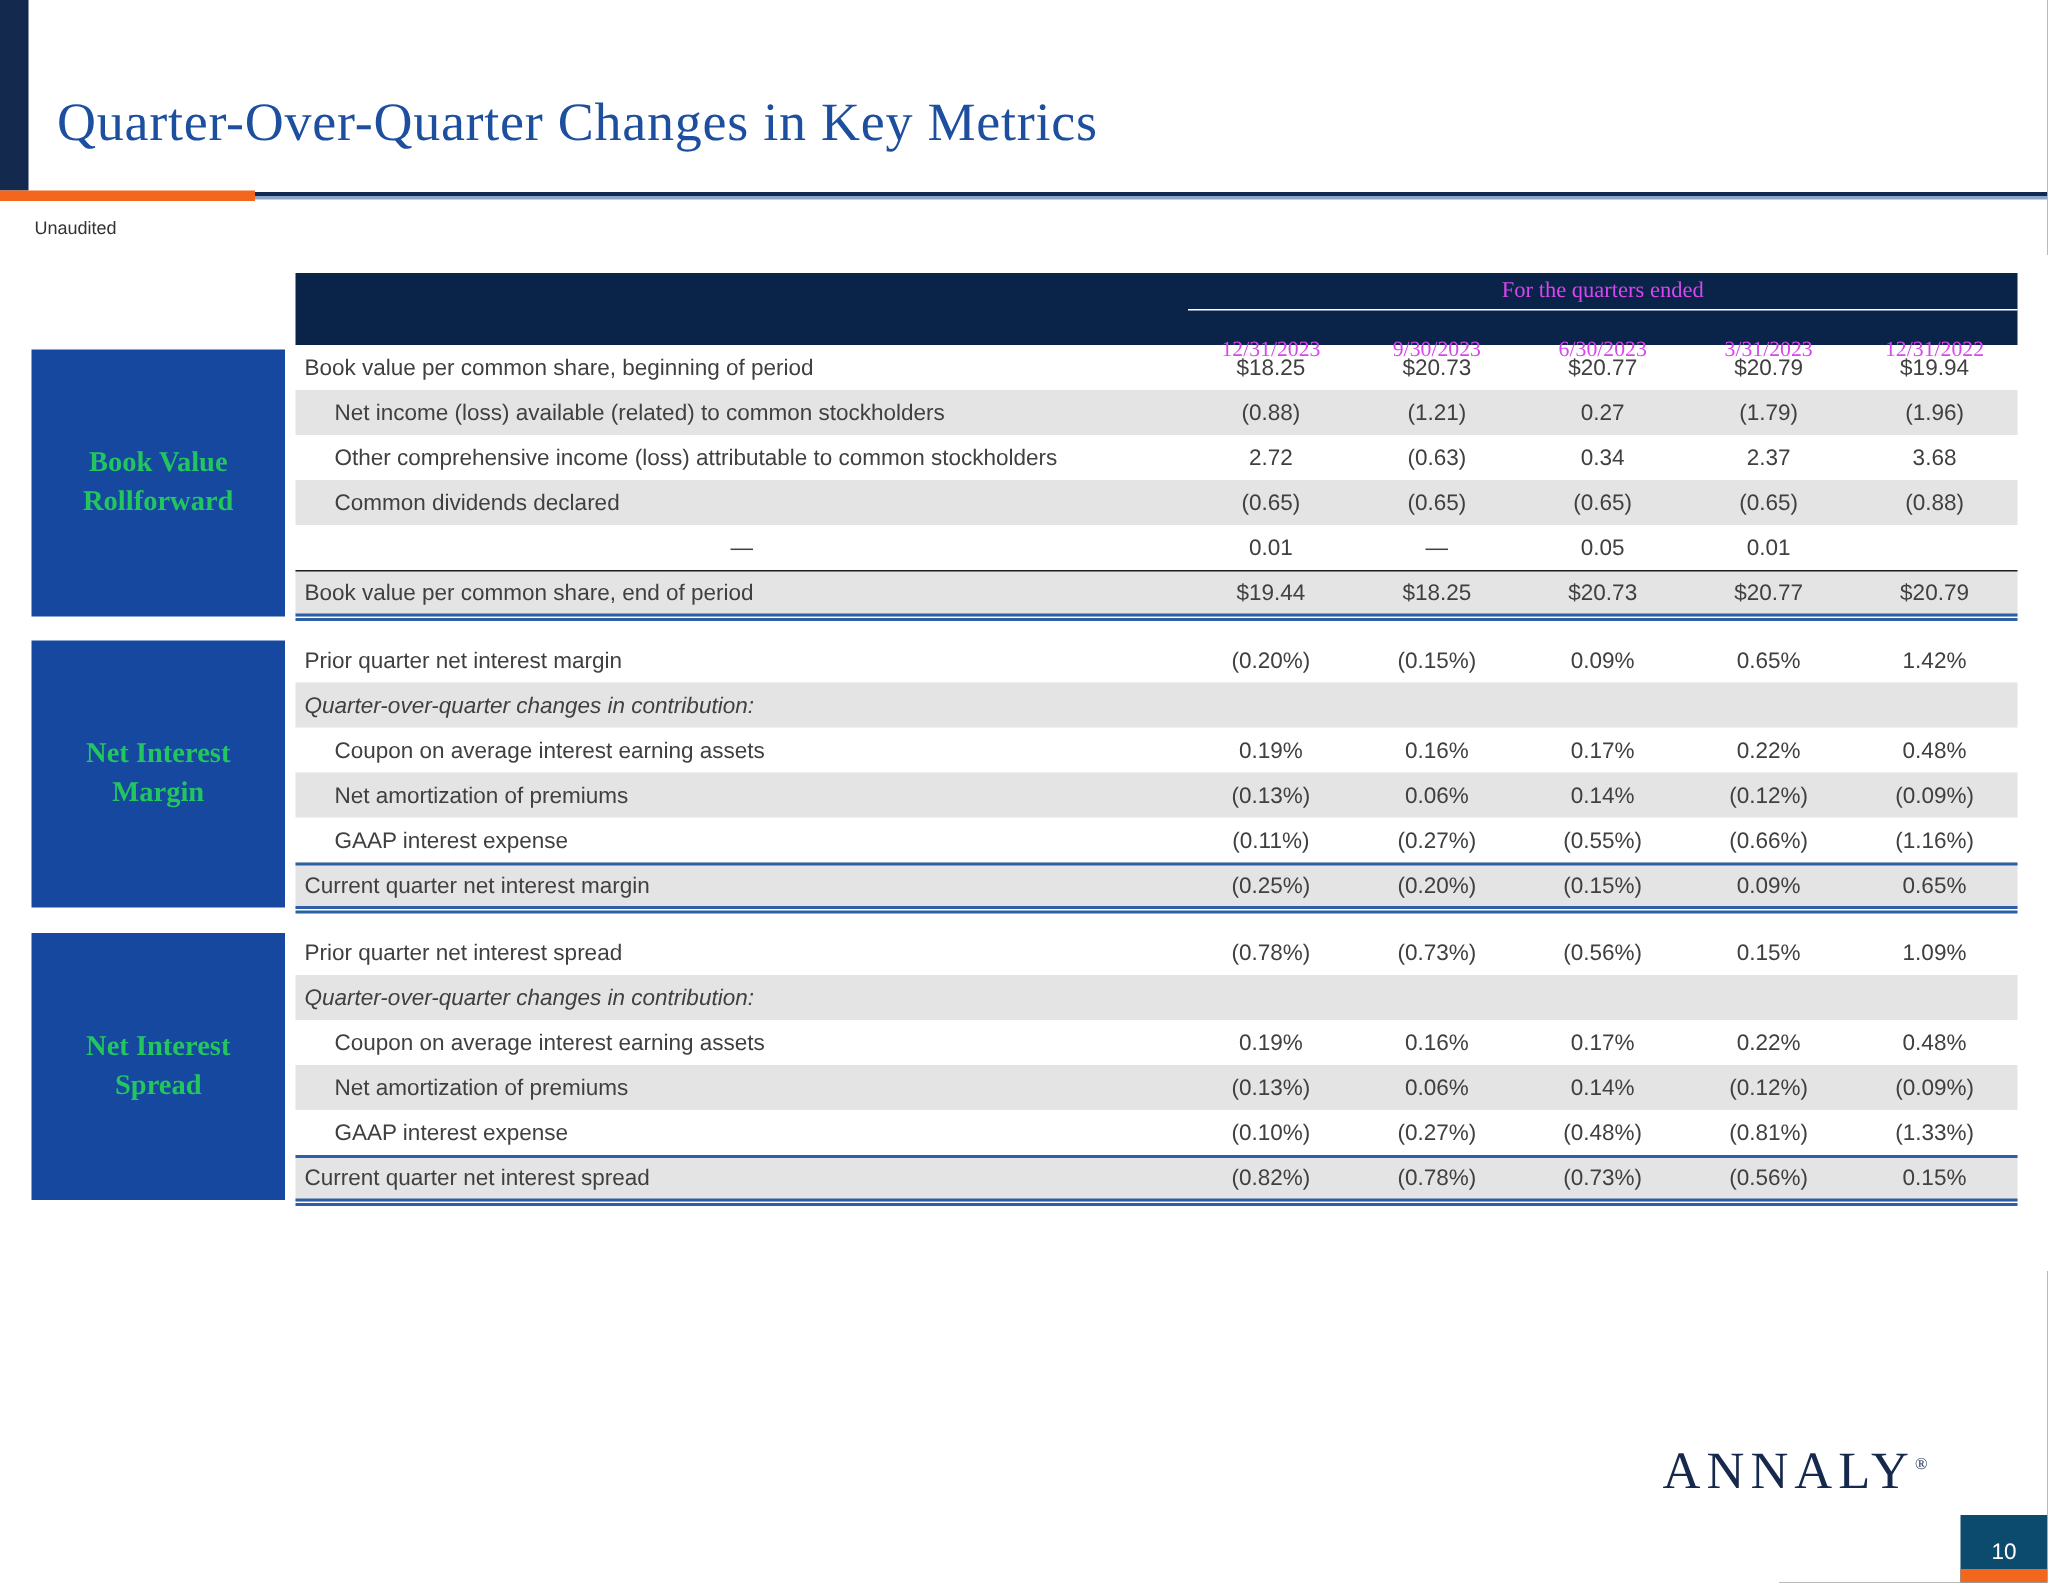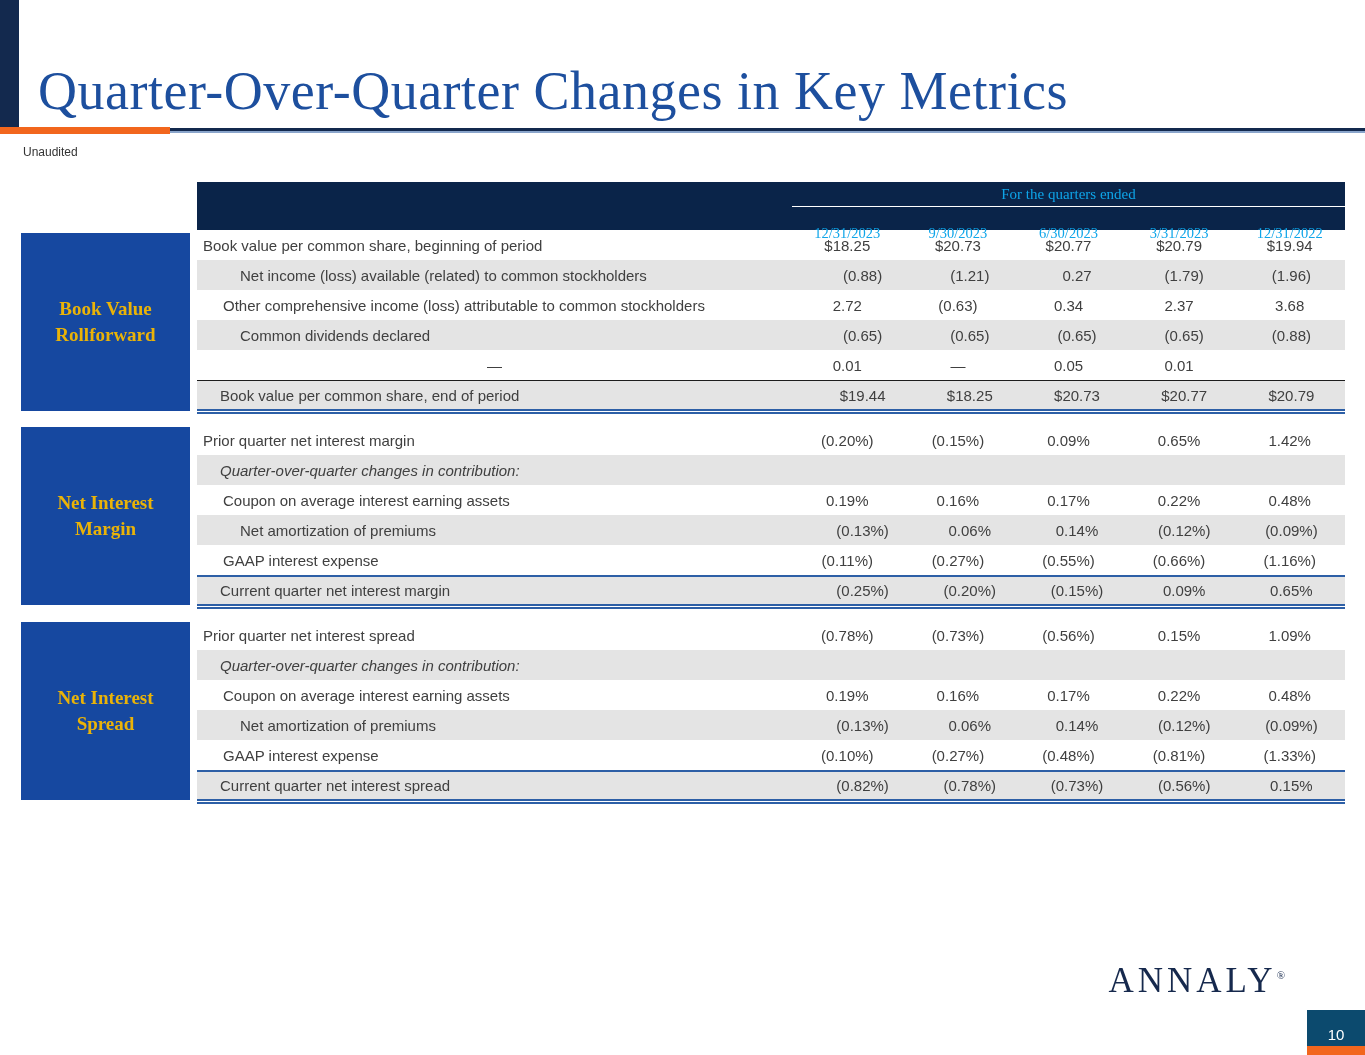--- a/index.html
+++ b/index.html
@@ -18,53 +18,53 @@
     width:1365px;height:1055px;
     background:#ffffff;
     font-family:"Liberation Sans",sans-serif;
     overflow:hidden;
   }
   
   .corner-bar{position:absolute;left:0;top:0;width:19px;height:127px;background:#13294e;}
   .title{
     position:absolute;left:38px;top:60px;width:1200px;
     font-family:"Liberation Serif",serif;font-weight:400;
-    font-size:54px;color:var(--titleBlue);letter-spacing:0.5px;
+    font-size:36px;color:var(--titleBlue);letter-spacing:0.5px;
   }
   .title-rule{position:absolute;left:0;top:127px;width:1365px;height:8px;display:flex;align-items:flex-start;}
   .rule-orange{width:170px;height:7px;background:var(--orange);}
   .rule-navy{flex:1;height:5px;margin-top:1px;background:linear-gradient(to bottom,#13294e 0 3px,#8aa5cb 3px);}
   .unaudited{position:absolute;left:23px;top:145px;font-size:12px;color:#333;}
 
   
   .t-head{position:absolute;left:197px;top:182px;width:1148px;background:var(--navy);
-    color:#0ea5e9;font-family:"Liberation Serif",serif;}
+    color:#d946ef;font-family:"Liberation Serif",serif;}
   .t-head .g-row{display:grid;grid-template-columns:595px 1fr;height:25px;}
   .t-head .g-title{display:flex;align-items:center;justify-content:center;
     font-size:15px;border-bottom:1px solid #ffffff;}
   .t-head .d-row{display:grid;grid-template-columns:595px repeat(5,1fr);height:23px;}
   .t-head .d-cell{display:flex;align-items:center;justify-content:center;font-size:14.5px;margin-top:18px;}
 
   
   .section{position:absolute;left:197px;width:1148px;}
   .t-row{display:grid;grid-template-columns:595px repeat(5,1fr);height:30px;}
-  .t-row.gray{background:var(--rowGray);padding-left:17px;}
+  .t-row.gray{background:var(--rowGray);}
   .cell{display:flex;align-items:center;font-size:15px;color:var(--text);}
   .cell.label{padding-left:6px;}
   .cell.label.indent{padding-left:26px;}
   .cell.label.italic{font-style:italic;}
   .cell.val{justify-content:center;}
   .t-row.total{border-top:2px solid var(--ruleBlue);border-bottom:2px solid var(--ruleBlue);position:relative;height:31px;}
   .t-row.total.dark-top{border-top:1.5px solid #1d1d1d;}
   .t-row.total::after{content:"";position:absolute;left:0;right:0;bottom:-5px;height:2px;background:var(--ruleBlue);}
 
   
   .sidebar-box{
     position:absolute;left:21px;width:169px;height:178px;background:var(--royal);
-    color:#eab308;display:flex;align-items:center;justify-content:center;text-align:center;
+    color:#22c55e;display:flex;align-items:center;justify-content:center;text-align:center;
     font-family:"Liberation Serif",serif;font-size:19px;font-weight:700;line-height:1.35;
     padding:0 28px;
   }
 
   
   .logo{
     position:absolute;right:80px;top:961px;
     font-family:"Liberation Serif",serif;font-size:35px;color:#16294d;
     letter-spacing:4px;
   }

